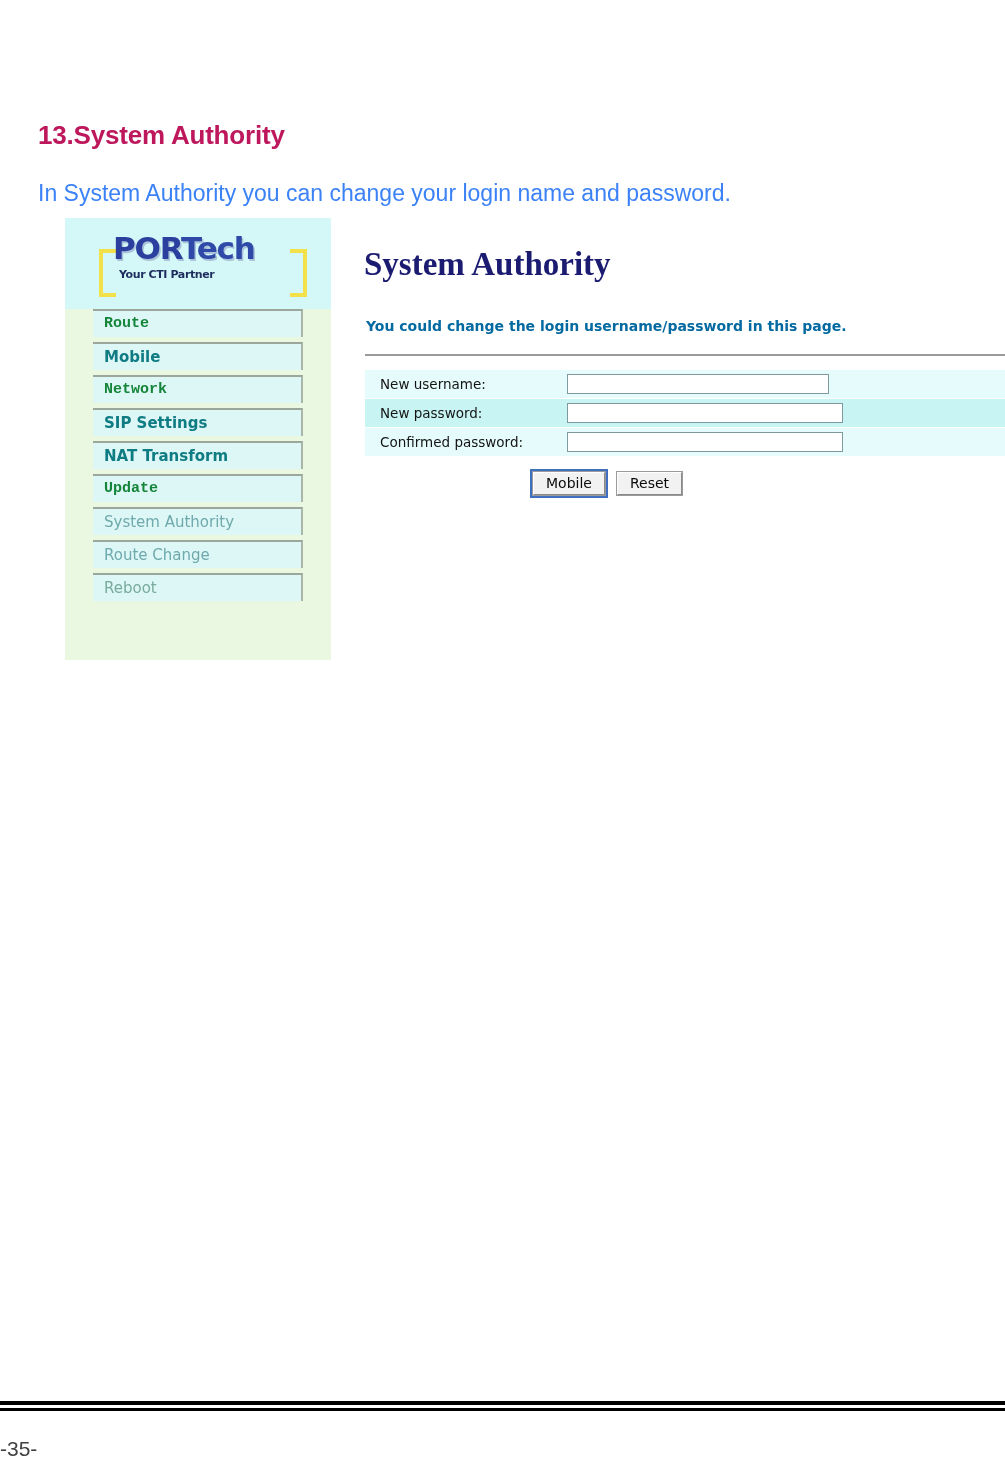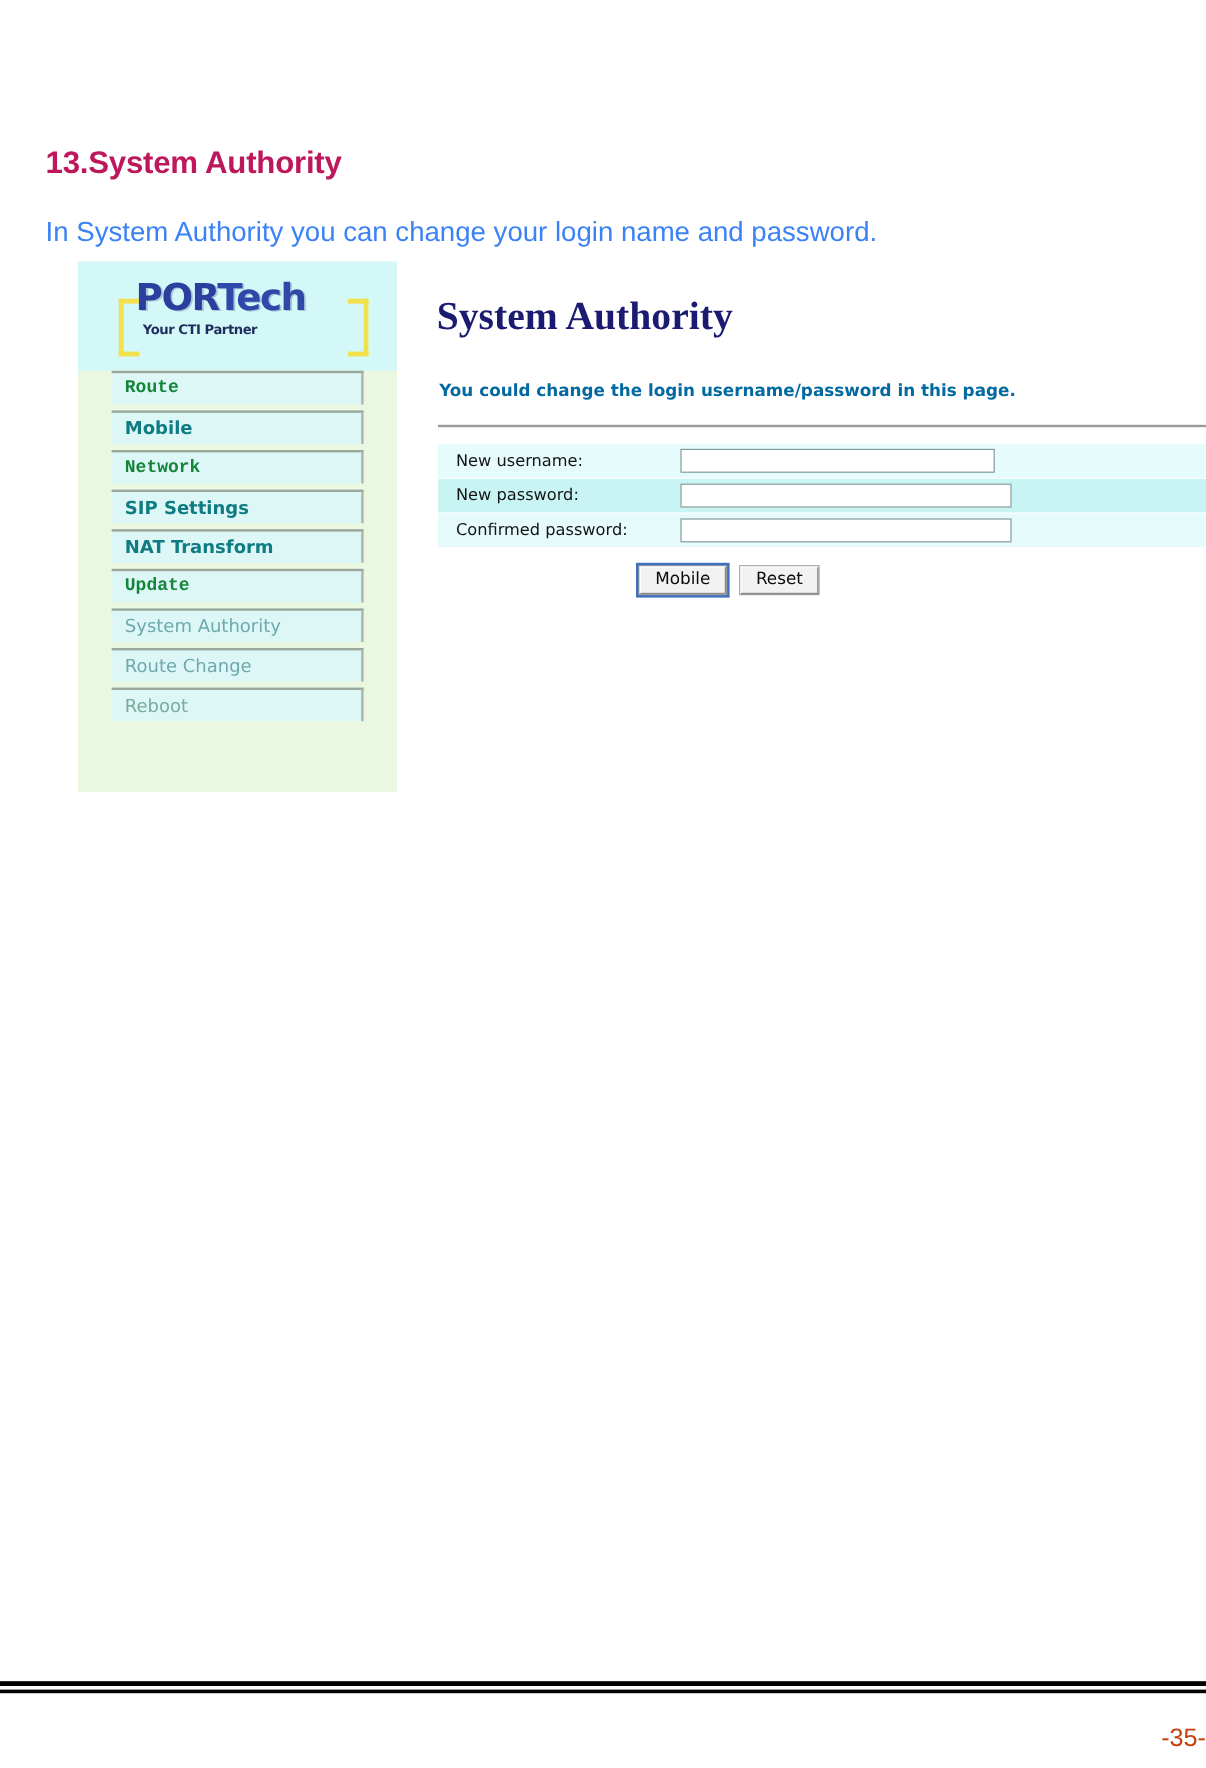--- a/index.html
+++ b/index.html
@@ -263,23 +263,23 @@
     top: 1408px;
     width: 1005px;
     height: 3px;
     background: #000000;
   }
   .page-number {
     position: absolute;
     left: 0;
     top: 1437px;
     width: 1005px;
-    text-align: right;
+    text-align: left;
     font-size: 21px;
-    color: #c2410c;
+    color: #404040;
   }
 </style>
 </head>
 <body>
 
 <div class="doc-heading">13.System Authority</div>
 <div class="doc-intro">In System Authority you can change your login name and password.</div>
 
 <div class="shot">
 

